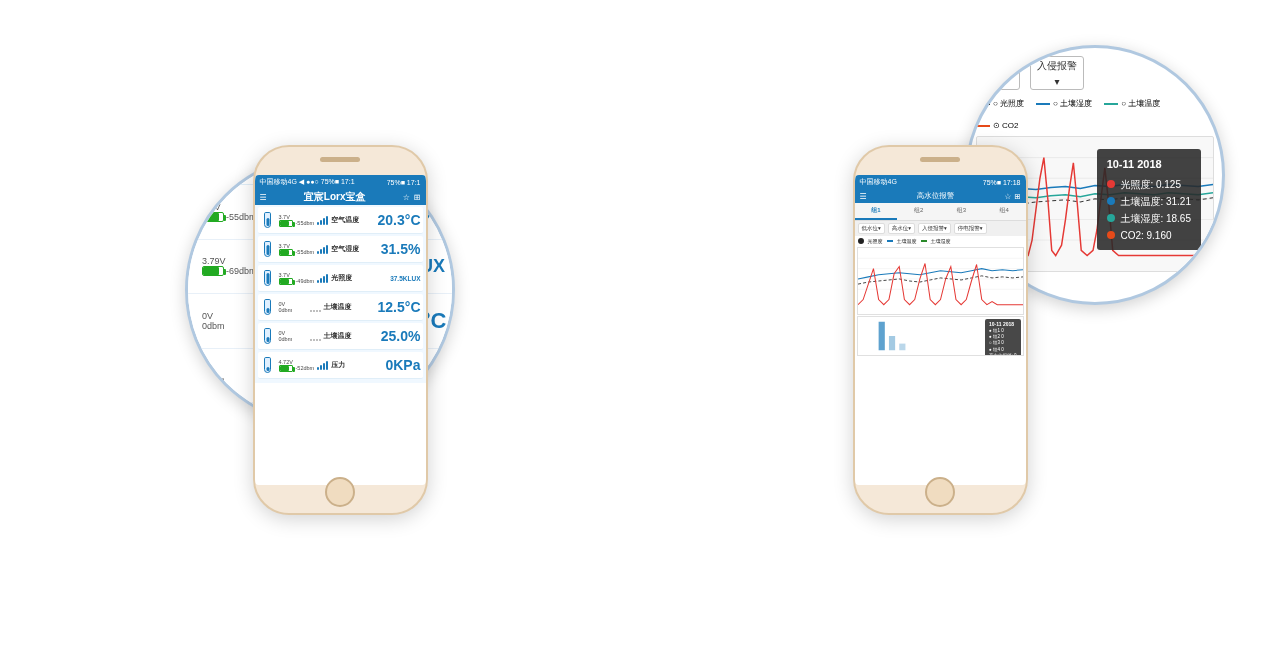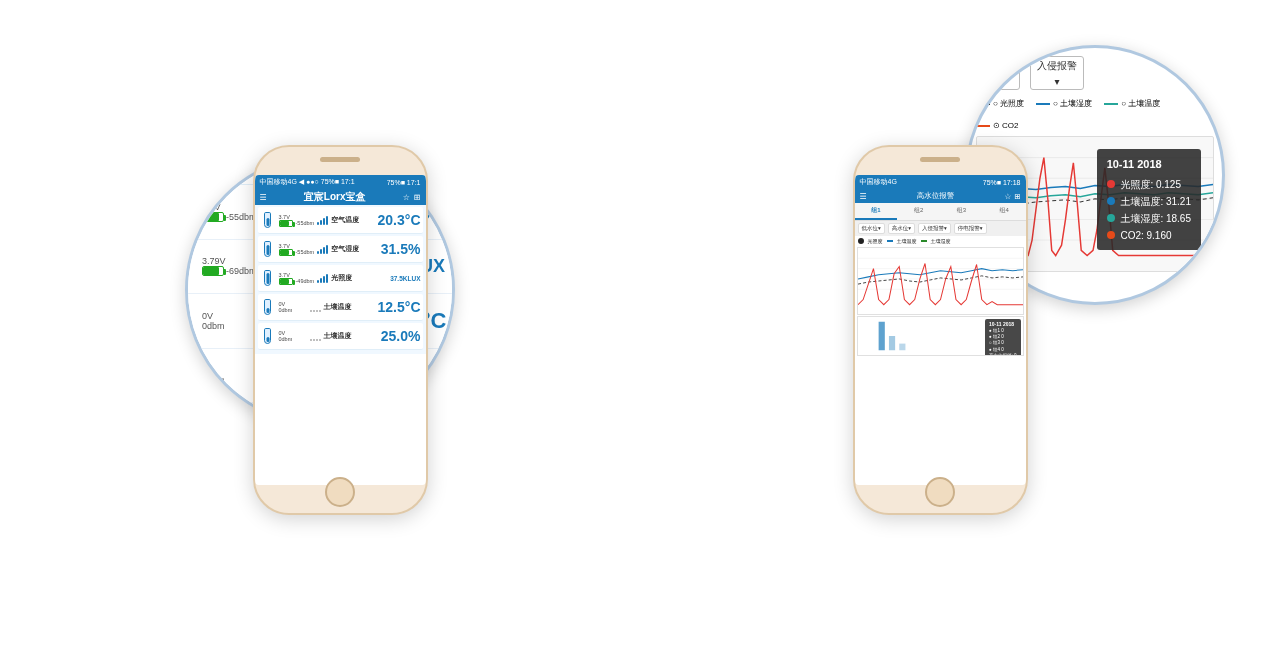--- a/index.html
+++ b/index.html
@@ -598,20 +598,44 @@
           <div class="signal-bars">
             <div class="signal-bar" style="height:2px;background:#aaa;"></div>
             <div class="signal-bar" style="height:2px;background:#aaa;"></div>
             <div class="signal-bar" style="height:2px;background:#aaa;"></div>
             <div class="signal-bar" style="height:2px;background:#aaa;"></div>
           </div>
           <span class="sensor-label">土壤温度</span>
           <span class="sensor-value">25.0%</span>
         </div>
 
+        <div class="sensor-item">
+          <div class="sensor-icon">
+            <div style="width:7px;height:16px;border:1.5px solid #1a7aba;border-radius:3px 3px 6px 6px;background:#e0f0ff;position:relative;">
+              <div style="position:absolute;bottom:1px;left:50%;transform:translateX(-50%);width:3px;height:4px;background:#1a7aba;border-radius:2px;"></div>
+            </div>
+          </div>
+          <div class="sensor-meta">
+            <span class="voltage">4.72V</span>
+            <div style="display:flex;align-items:center;gap:1px;">
+              <div class="bat-small">
+                  <div class="bat-small-fill"></div>
+                </div>
+              <span class="signal">-52dbm</span>
+            </div>
+          </div>
+          <div class="signal-bars">
+            <div class="signal-bar" style="height:3px;"></div>
+            <div class="signal-bar" style="height:5px;"></div>
+            <div class="signal-bar" style="height:7px;"></div>
+            <div class="signal-bar" style="height:9px;"></div>
+          </div>
+          <span class="sensor-label">压力</span>
+          <span class="sensor-value">0KPa</span>
+        </div>
 
       </div>
     </div>
     <div class="phone-home"></div>
   </div>
 
   <div class="magnifier mag-left">
 
     <div style="background:#fff;text-align:center;padding:4px 0;font-size:14px;color:#333;border-bottom:1px solid #e0eef8;font-weight:bold;">温度</div>
 

